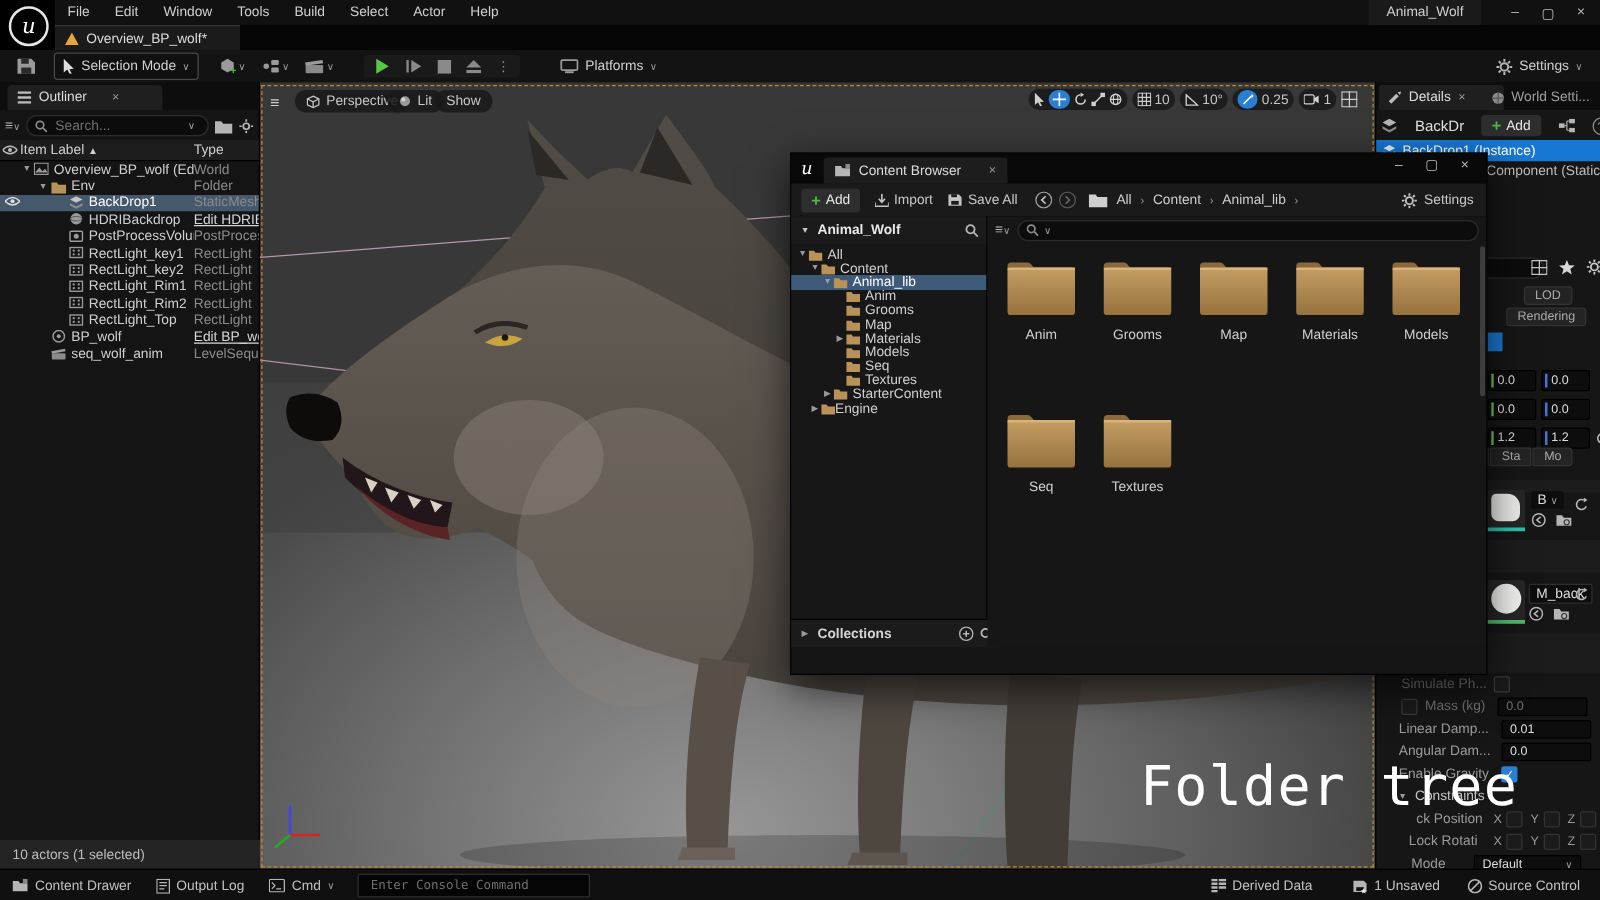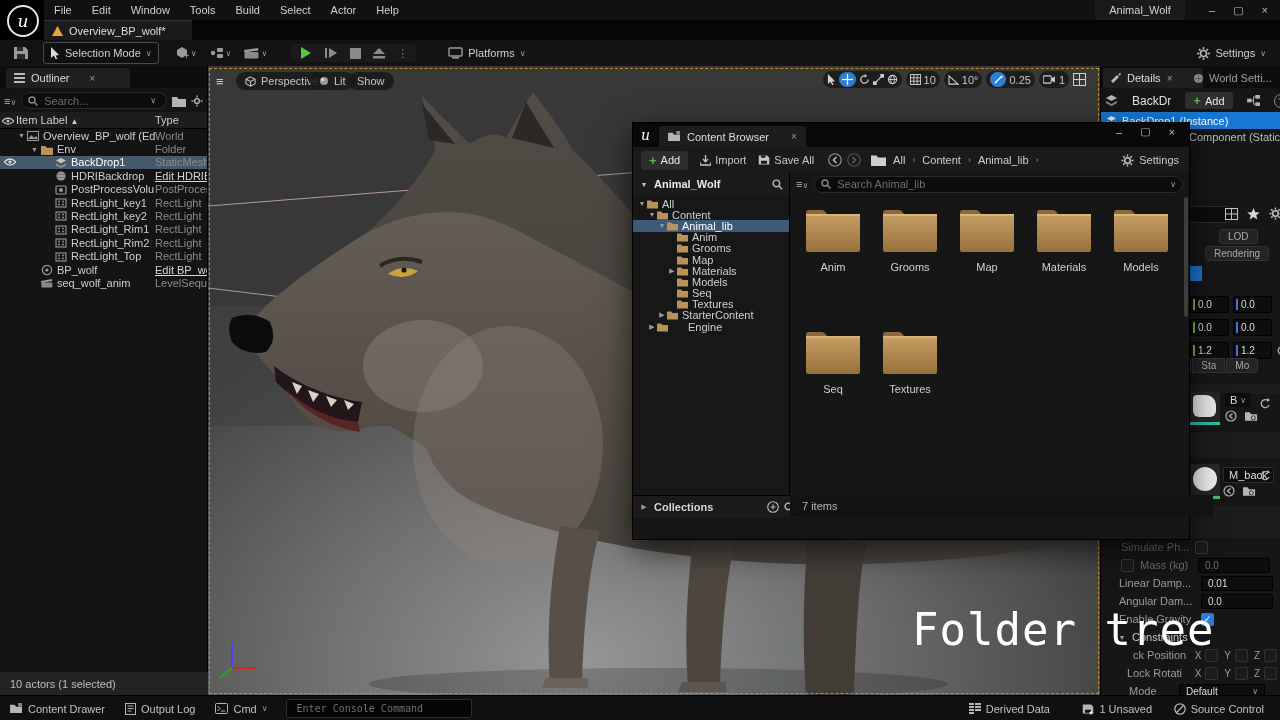--- a/index.html
+++ b/index.html
@@ -978,21 +978,21 @@
               <path d="M0 1.5 h4.2 l1.2 1.6 H11 v6.4 H0 Z" fill="#b9925a"></path>
             </svg>
             <span style="margin-left:4px">StarterContent</span>
           </div>
           <div class="trow2">
             <span style="width:14px;flex:0 0 auto"></span>
             <span class="arr">▶</span>
             <svg class="ic" width="11" height="10" viewBox="0 0 11 10">
               <path d="M0 1.5 h4.2 l1.2 1.6 H11 v6.4 H0 Z" fill="#b9925a"></path>
             </svg>
-            <span style="margin-left:20px">Engine</span>
+            <span style="margin-left:0">Engine</span>
           </div>
         </div>
       <div class="abs row" style="left:0;top:322px;width:156px;height:22px;background:#1b1b1b;border-top:1px solid #000;padding:0 6px;gap:5px">
         <span class="arr">▶</span>
         <span style="flex:1;color:#d5d5d5;font-weight:bold">Collections</span>
         <svg class="ic" width="12" height="12" viewBox="0 0 12 12">
           <circle cx="6" cy="6" r="5.3" fill="none" stroke="#b5b5b5" stroke-width="1.1"></circle>
             <path d="M6 3.5 v5 M3.5 6 h5" stroke="#b5b5b5" stroke-width="1.2"></path>
           </svg>
         <svg class="ic" width="11" height="11" viewBox="0 0 10 10">
@@ -1003,21 +1003,20 @@
     </div>
 
     <div class="abs" style="left:157px;top:50px;width:399px;height:344px;background:#161616">
       <div class="row" style="height:22px;padding:0 6px;gap:6px">
         <span style="color:#bbb">≡<span class="chev">∨</span></span>
         <div class="searchpill" style="flex:1;height:15px">
           <svg class="ic" width="10" height="10" viewBox="0 0 10 10">
             <circle cx="4" cy="4" r="3" fill="none" stroke="#8a8a8a" stroke-width="1.4"></circle>
               <line x1="6.5" y1="6.5" x2="9.5" y2="9.5" stroke="#8a8a8a" stroke-width="1.4"></line>
             </svg>
-          <input style="flex: 1 1 0%;" placeholder="Search Animal_lib">
           <span class="chev">∨</span>
         </div>
       </div>
       <div class="abs" style="left:0;top:22px;width:392px;height:300px" id="cb-grid">
           <div class="ftile" style="left: 8px; top: 12px;"><svg width="58" height="48" viewBox="0 0 58 48">
               <path d="M2 6 q0 -3 3 -3 h13 q2 0 3 1.5 l2 2.5 h-21 Z" fill="#8a693c"></path>
               <rect x="2" y="7" width="54" height="38" rx="2.5" fill="url(#folderGrad)"></rect>
               <rect x="2" y="7" width="54" height="2" fill="#d9b377"></rect>
             </svg><div class="flbl">Anim</div></div>
           <div class="ftile" style="left: 85px; top: 12px;"><svg width="58" height="48" viewBox="0 0 58 48">
@@ -1045,21 +1044,20 @@
               <rect x="2" y="7" width="54" height="38" rx="2.5" fill="url(#folderGrad)"></rect>
               <rect x="2" y="7" width="54" height="2" fill="#d9b377"></rect>
             </svg><div class="flbl">Seq</div></div>
           <div class="ftile" style="left: 85px; top: 134px;"><svg width="58" height="48" viewBox="0 0 58 48">
               <path d="M2 6 q0 -3 3 -3 h13 q2 0 3 1.5 l2 2.5 h-21 Z" fill="#8a693c"></path>
               <rect x="2" y="7" width="54" height="38" rx="2.5" fill="url(#folderGrad)"></rect>
               <rect x="2" y="7" width="54" height="2" fill="#d9b377"></rect>
             </svg><div class="flbl">Textures</div></div>
         </div>
       <div class="abs" style="right:1px;top:24px;width:4px;height:120px;background:#3d3d3d;border-radius:2px"></div>
-      <div class="abs row" style="left:0;top:322px;width:399px;height:22px;background:#121212;padding:0 12px;color:#b5b5b5">7 items</div>
     </div>
   </div>
 
   <div class="abs row" id="statusbar">
     <div class="sbitem">
       <svg class="ic" width="13" height="11" viewBox="0 0 14 12">
         <path d="M0 2 h5 l1.5 2 H13 v7 H0 Z" fill="#b5b5b5"></path>
           <rect x="9" y="0" width="4" height="4" fill="#8a8a8a"></rect>
         </svg>
       <span>Content Drawer</span>

